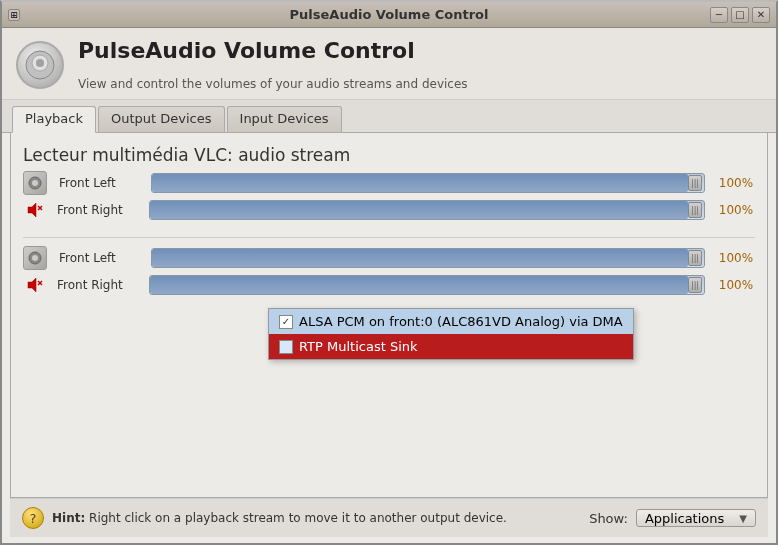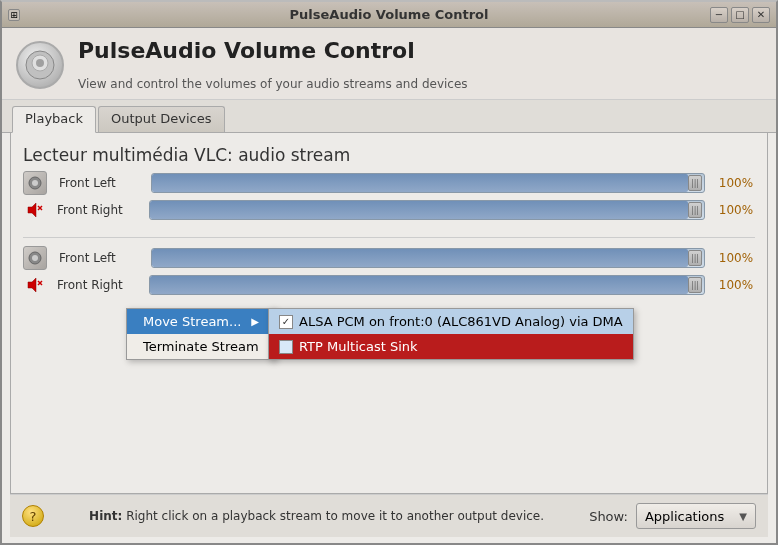--- a/index.html
+++ b/index.html
@@ -202,25 +202,25 @@
     .hint-icon {
       width: 22px; height: 22px;
       background: radial-gradient(circle at 40% 30%, #ffe080, #c8a000);
       border-radius: 50%;
       border: 1px solid #b08000;
       display: flex; align-items: center; justify-content: center;
       font-size: 13px;
       color: #604000;
       flex-shrink: 0;
     }
-    .hint-text { font-size: 12px; color: #333; flex: 1; text-align: center; }
+    .hint-text { font-size: 12px; color: #333; flex: 1; }
     .hint-text b { font-weight: bold; }
     .show-label { font-size: 13px; color: #333; margin-left: auto; }
     .show-dropdown {
-      height: 26px;
+      height: 18px;
       background: linear-gradient(to bottom, #f0ede8, #d8d4cf);
       border: 1px solid #999;
       border-radius: 3px;
       padding: 0 8px 0 8px;
       font-size: 13px;
       display: flex; align-items: center; gap: 15px;
       cursor: pointer;
       min-width: 110px;
     }
     .dropdown-arrow {
@@ -314,20 +314,21 @@
     </div>
     <div>
       <div class="app-title">PulseAudio Volume Control</div>
       <div class="app-subtitle">View and control the volumes of your audio streams and devices</div>
     </div>
   </div>
 
   <div class="tabs-bar">
     <div class="tab active">Playback</div>
     <div class="tab">Output Devices</div>
+    <div class="tab">Input Devices</div>
   </div>
 
   <div class="content-area">
 
     <div class="stream-section">
       <div class="stream-label">Lecteur multimédia VLC: audio stream</div>
 
       <div class="stream-row">
         <div class="channel-icon">
           <svg width="14" height="14" viewBox="0 0 14 14">
@@ -389,29 +390,20 @@
         </div>
         <span class="channel-label">Front Right</span>
         <div class="slider-track">
           <div class="slider-fill" style="width: calc(100% - 16px);"></div>
           <div class="slider-handle">|||</div>
         </div>
         <span class="volume-pct">100%</span>
       </div>
     </div>
 
-    <div class="context-menu">
-      <div class="context-menu-item highlighted">
-        <span>Move Stream...</span>
-        <span class="submenu-arrow">▶</span>
-      </div>
-      <div class="context-menu-item">
-        <span>Terminate Stream</span>
-      </div>
-    </div>
 
     <div class="submenu">
       <div class="submenu-item active-item">
         <div class="checkbox-icon checked">✓</div>
         <span>ALSA PCM on front:0 (ALC861VD Analog) via DMA</span>
       </div>
       <div class="submenu-item highlighted">
         <div class="checkbox-icon empty"></div>
         <span>RTP Multicast Sink</span>
       </div>

